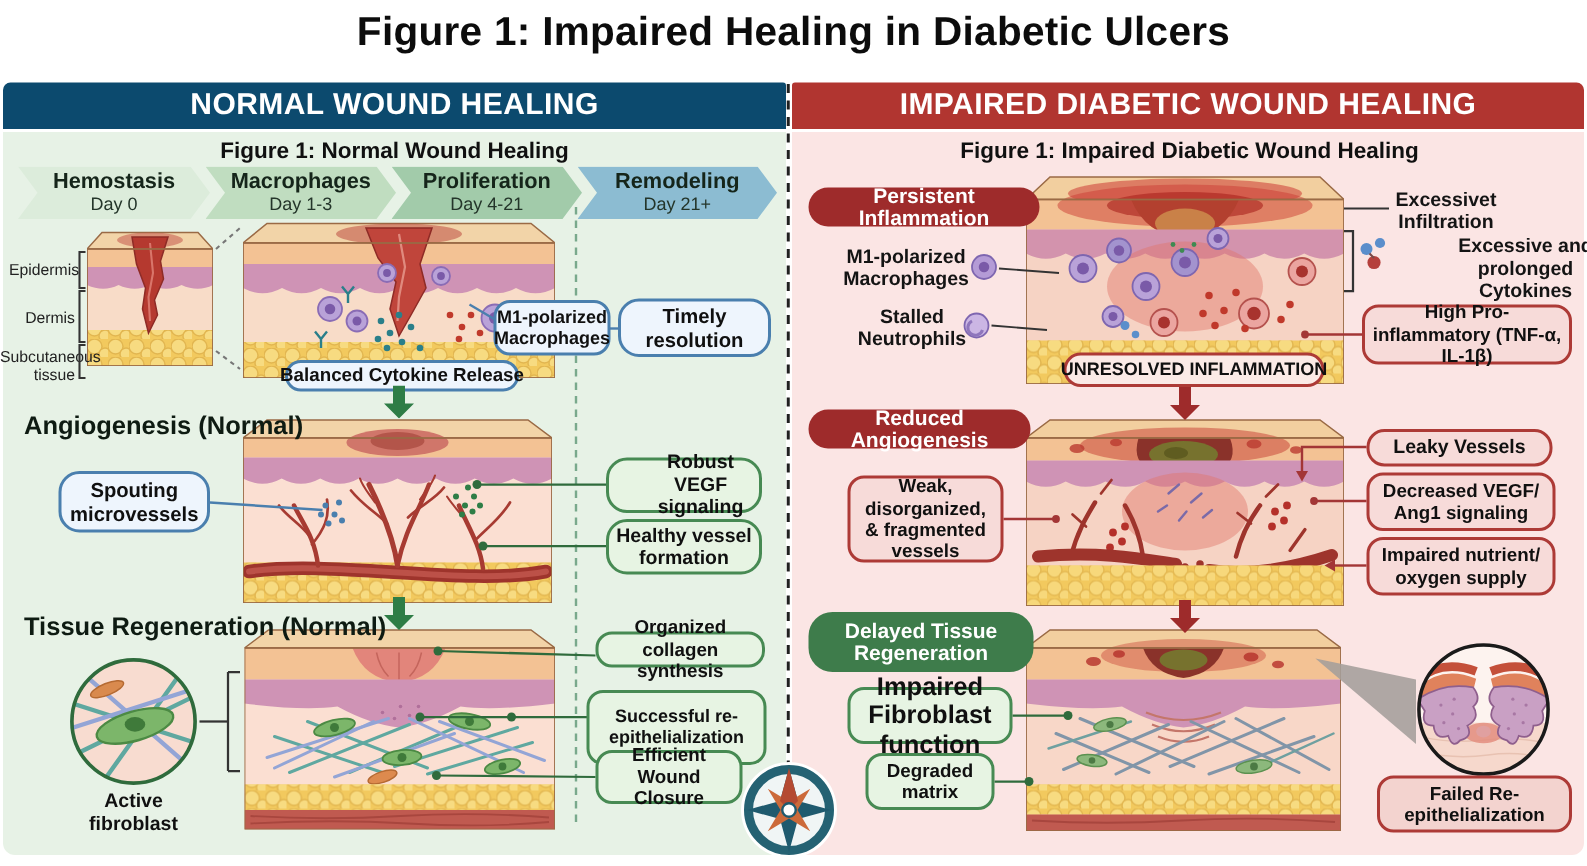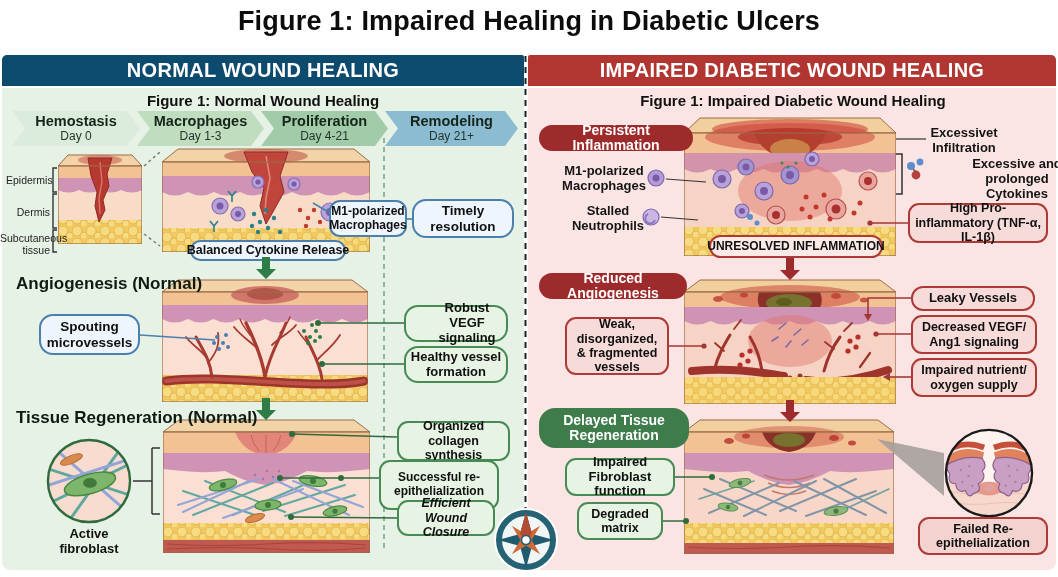--- a/index.html
+++ b/index.html
@@ -261,23 +261,23 @@
   <div class="abs box box-blue" style="left:329px;top:200px;width:78px;height:37px;font-size:12px;">M1-polarized Macrophages</div>
   <div class="abs box box-blue" style="left:412px;top:199px;width:102px;height:39px;font-size:13.5px;border-radius:14px;">Timely resolution</div>
   <div class="abs box box-blue pill" style="left:190px;top:240px;width:156px;height:21px;font-size:12.5px;white-space:nowrap;">Balanced Cytokine Release</div>
 
   <div class="abs sechead" style="left:16px;top:274px;">Angiogenesis (Normal)</div>
   <div class="abs box box-blue" style="left:39px;top:314px;width:101px;height:41px;font-size:13.5px;border-radius:14px;">Spouting microvessels</div>
   <div class="abs box box-green" style="left:404px;top:305px;width:104px;height:37px;font-size:13px;border-radius:14px;padding-left:26px;">Robust VEGF signaling</div>
   <div class="abs box box-green" style="left:404px;top:346px;width:104px;height:37px;font-size:13px;border-radius:14px;">Healthy vessel formation</div>
 
   <div class="abs sechead" style="left:16px;top:408px;">Tissue Regeneration (Normal)</div>
-  <div class="abs box box-green" style="left:397px;top:421px;width:113px;height:40px;font-size:12.5px;">Organized collagen synthesis</div>
-  <div class="abs box box-green" style="left:379px;top:460px;width:120px;height:50px;font-size:12px;">Successful re-epithelialization</div>
-  <div class="abs box box-green" style="left:397px;top:500px;width:98px;height:36px;font-size:12.5px;font-style:italic;">Efficient Wound Closure</div>
+  <div class="abs box box-green" style="left:397px;top:421px;width:113px;height:24px;font-size:12.5px;">Organized collagen synthesis</div>
+  <div class="abs box box-green" style="left:391px;top:460px;width:120px;height:50px;font-size:12px;">Successful re-epithelialization</div>
+  <div class="abs box box-green" style="left:397px;top:500px;width:98px;height:36px;font-size:12.5px;">Efficient Wound Closure</div>
 
   <svg class="abs inset" style="left:45px;top:437px;" width="88" height="88" viewBox="0 0 90 90">
     <defs>
         <clipPath id="cirL">
           <circle cx="45" cy="45" r="42"></circle>
         </clipPath>
       </defs>
     <circle cx="45" cy="45" r="42" fill="#f8dcd0"></circle>
     <g clip-path="url(#cirL)">
       <g stroke="#5fa8a0" stroke-width="3" stroke-linecap="round">
@@ -439,21 +439,21 @@
         <circle cx="106" cy="99" r="2.5"></circle>
         <circle cx="112" cy="103" r="2.5"></circle>
         <circle cx="116" cy="97" r="2.5"></circle>
       </g>
     <rect x="0" y="98" width="212" height="27" fill="#f2c95e"></rect>
     <rect x="0" y="98" width="212" height="27" fill="url(#fat6)" opacity=".75"></rect>
     <rect x="0" y="13" width="212" height="112" fill="none" stroke="#9a6a45" stroke-width="1.2"></rect>
   </svg>
 
   <div class="abs badge badge-green" style="left:539px;top:408px;width:150px;height:40px;">Delayed Tissue Regeneration</div>
-  <div class="abs box box-green" style="left:565px;top:458px;width:110px;height:38px;font-size:13px;">Impaired Fibroblast function</div>
+  <div class="abs box box-green" style="left:565px;top:458px;width:110px;height:38px;font-size:17px;">Impaired Fibroblast function</div>
   <div class="abs box box-green" style="left:577px;top:502px;width:86px;height:38px;font-size:12.5px;">Degraded matrix</div>
 
   <svg class="abs blk" style="left:684px;top:419px;" width="210" height="135" viewBox="0 0 210 135">
     <defs>
         <pattern id="fat7" width="14" height="12" patternUnits="userSpaceOnUse">
       <circle cx="5" cy="5" r="5" fill="#f8dd85" stroke="#e0b44f" stroke-width="1"></circle>
       <circle cx="12" cy="10" r="4" fill="#f8dd85" stroke="#e0b44f" stroke-width="1"></circle>
         </pattern>
       </defs>
     <polygon points="16,1 194,1 210,13 0,13" fill="#f2cf9f" stroke="#9a6a45" stroke-width="1"></polygon>

